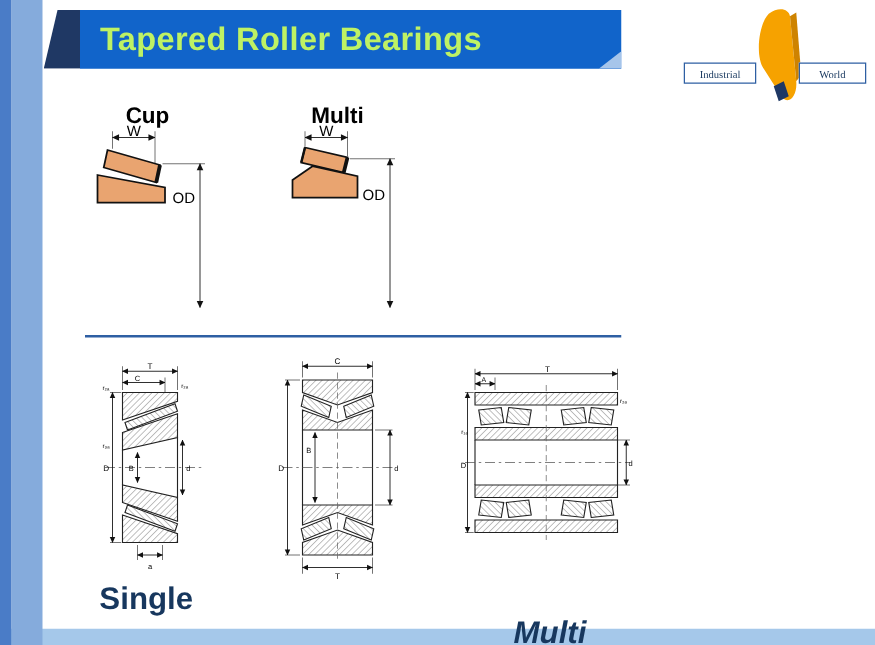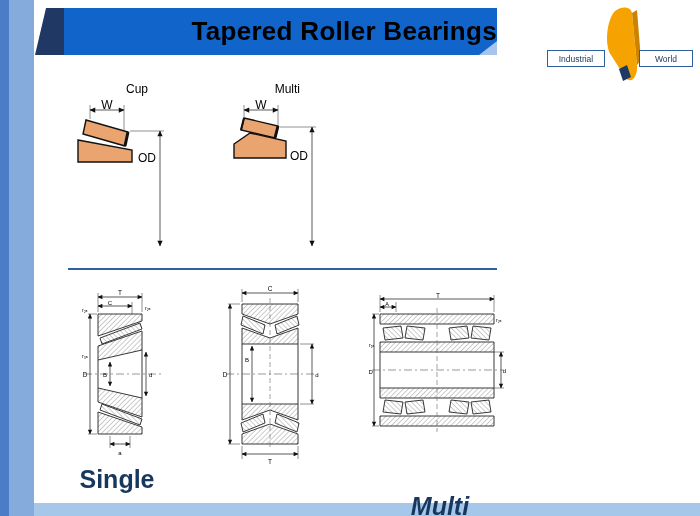--- a/index.html
+++ b/index.html
@@ -7,36 +7,36 @@
     position:relative; width:700px; height:516px; background:#ffffff;
     overflow:hidden; font-family:"Liberation Sans", sans-serif;
   }
   
   .bottom-strip { position:absolute; left:0; top:503px; width:700px; height:13px; background:#A5C8EA; }
   .strip-dark  { position:absolute; left:0; top:0; width:9px;  height:516px; background:#4A7CC7; }
   .strip-light { position:absolute; left:9px; top:0; width:25px; height:516px; background:#85ABDC; }
   .header-notch{ position:absolute; left:35px; top:8px; width:29px; height:47px; background:#1F3864;
                  clip-path:polygon(38% 0, 100% 0, 100% 100%, 0 100%); }
   .header-bar  { position:absolute; left:64px; top:8px; width:433px; height:47px; background:#1164CA;
-                 color:#000000; display:flex; align-items:center; padding-left:16px; box-sizing:border-box;justify-content:flex-end; }
+                 color:#bef264; display:flex; align-items:center; padding-left:16px; box-sizing:border-box; }
   .header-bar span { font-size:26px; font-weight:bold; letter-spacing:0.3px; }
   .header-corner { position:absolute; left:479px; top:41px; width:18px; height:14px; background:#A6C5EA;
                  clip-path:polygon(100% 0, 100% 100%, 0 100%); }
   .divider { position:absolute; left:68px; top:268px; width:429px; height:2px; background:#2E5FA3; }
 
   
   .logo { position:absolute; left:545px; top:5px; width:150px; height:88px; }
   .logo-shape { position:absolute; left:56px; top:0; width:40px; height:88px; }
   .logo-box { position:absolute; top:45px; height:15px; border:1px solid #2E5FA3; background:#fff;
-              font-size:8.5px; color:#17375E; display:flex; align-items:center; justify-content:center; }
+              font-size:8.5px; color:#17375E; display:flex; align-items:center; justify-content:center;font-family:Liberation Serif, serif; }
   .logo-box.industrial { left:2px;  width:56px; }
   .logo-box.world      { left:94px; width:52px; }
 
   
-  .fig-label { position:absolute; font-size:12px; color:#000; text-align:right; }
+  .fig-label { position:absolute; font-size:18px; color:#000; text-align:center;font-weight:bold; }
   .cup-label  { left:88px;  top:82px; width:60px; }
   .cone-label { left:240px; top:82px; width:60px; }
   .caption { position:absolute; font-size:25px; font-weight:600; color:#17375E; text-align:center; }
   .single-caption { left:67px;  top:465px; width:100px; }
   .double-caption { left:220px; top:465px; width:100px; }
   .multi-caption  { left:390px; top:492px; width:100px;font-style:italic; }
 
   
   svg.fig { position:absolute; font-family:"Liberation Sans", sans-serif; }
   .cup-svg    { left:70px;  top:100px; }

